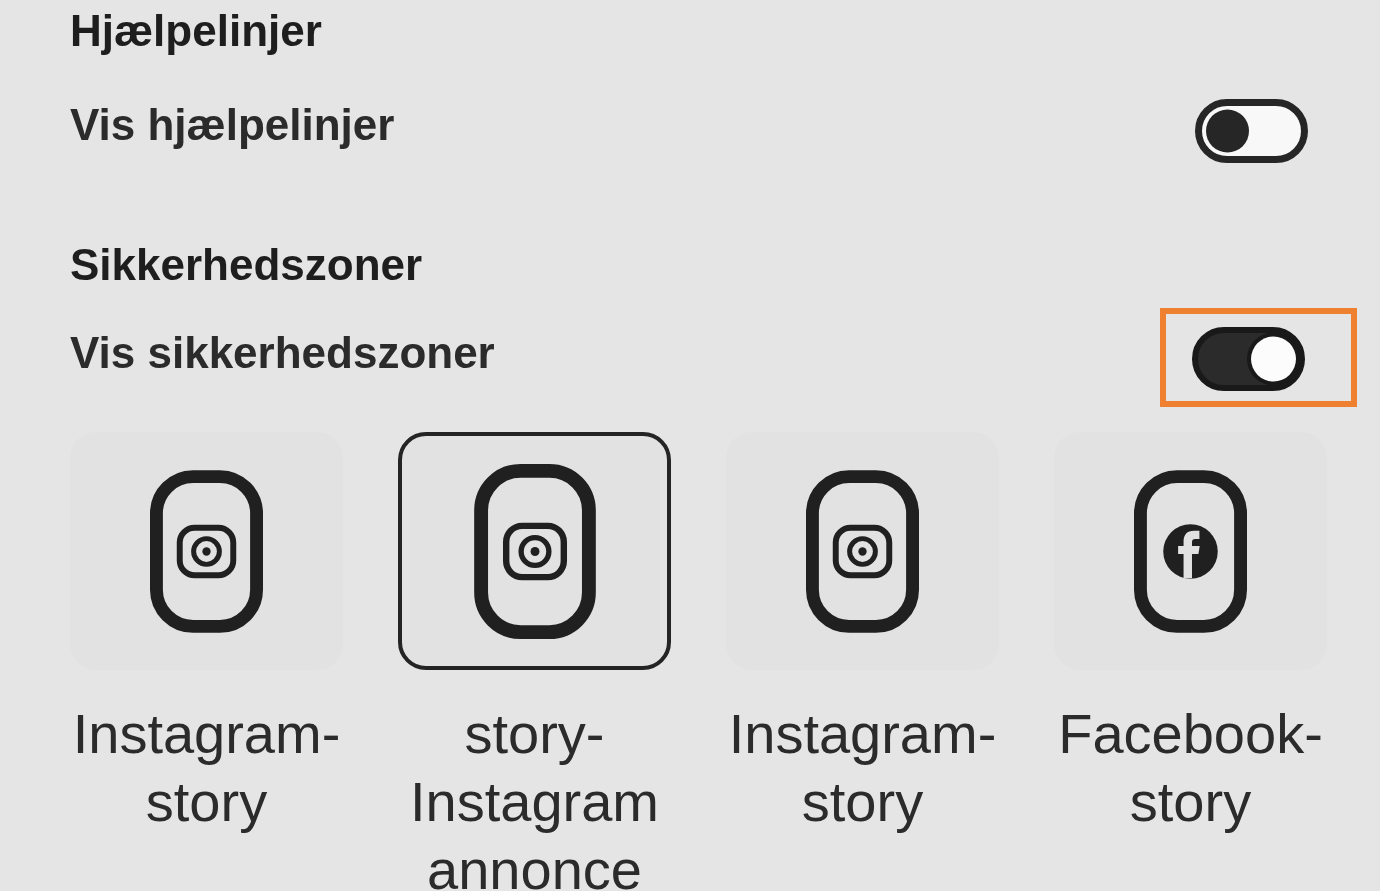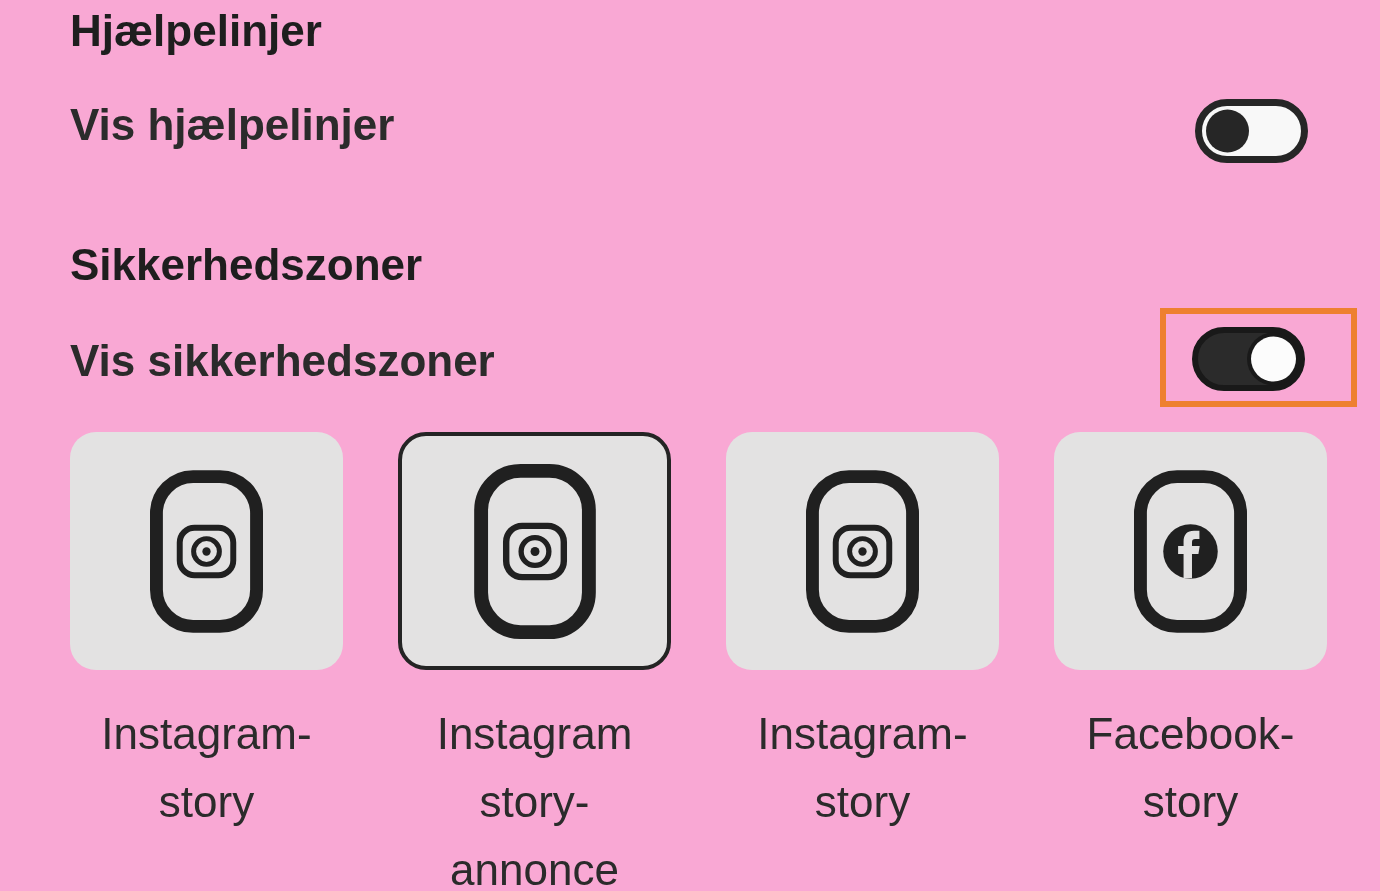--- a/index.html
+++ b/index.html
@@ -11,21 +11,21 @@
     width: 1380px;
     height: 891px;
     overflow: hidden;
     font-family: "Liberation Sans", "DejaVu Sans", sans-serif;
     color: #2B2B2B;
   }
   .page {
     position: relative;
     width: 1380px;
     height: 891px;
-    background: #f9a8d4;
+    background: #e5e5e5;
   }
 
   
   .section-title {
     position: absolute;
     left: 70px;
     font-size: 44px;
     font-weight: 700;
     color: #1E1E1E;
     line-height: 1.15;
@@ -36,21 +36,21 @@
   
   .toggle-label {
     position: absolute;
     left: 70px;
     font-size: 44px;
     font-weight: 700;
     color: #2B2B2B;
     line-height: 1.15;
   }
   #label-guides { top: 100px; }
-  #label-safety { top: 328px; margin-top: 8px; }
+  #label-safety { top: 328px; }
 
   
   .toggle {
     position: absolute;
     width: 113px;
     height: 64px;
     border-radius: 33px;
     box-sizing: border-box;
     cursor: pointer;
   }
@@ -128,21 +128,21 @@
   .format[data-selected="true"] .card svg {
     width: 122px;
     height: 175px;
   }
   .format-label {
     margin-top: 30px;
     width: 273px;
     text-align: center;
   }
   .format-label .line {
-    font-size: 44px;
+    font-size: 56px;
     line-height: 68px;
     color: #2B2B2B;
     white-space: nowrap;
   }
 </style>
 </head>
 <body>
 
 <div class="page">
 
@@ -184,22 +184,22 @@
     <div class="format" data-selected="true">
       <div class="card">
         <svg width="113" height="163" viewBox="0 0 114 164">
           <rect x="6.5" y="6.5" width="101" height="151" rx="37" fill="none" stroke="#202020" stroke-width="13"></rect>
           <rect x="30" y="58" width="54" height="48" rx="15" fill="none" stroke="#202020" stroke-width="6"></rect>
           <circle cx="57" cy="82" r="13" fill="none" stroke="#202020" stroke-width="5"></circle>
           <circle cx="57" cy="82" r="4.2" fill="#202020"></circle>
         </svg>
       </div>
       <div class="format-label">
+        <div class="line">story-</div>
         <div class="line">Instagram</div>
-        <div class="line">story-</div>
         <div class="line">annonce</div>
       </div>
     </div>
 
     <div class="format" data-selected="false">
       <div class="card">
         <svg width="113" height="163" viewBox="0 0 114 164">
           <rect x="6.5" y="6.5" width="101" height="151" rx="37" fill="none" stroke="#202020" stroke-width="13"></rect>
           <rect x="30" y="58" width="54" height="48" rx="15" fill="none" stroke="#202020" stroke-width="6"></rect>
           <circle cx="57" cy="82" r="13" fill="none" stroke="#202020" stroke-width="5"></circle>

